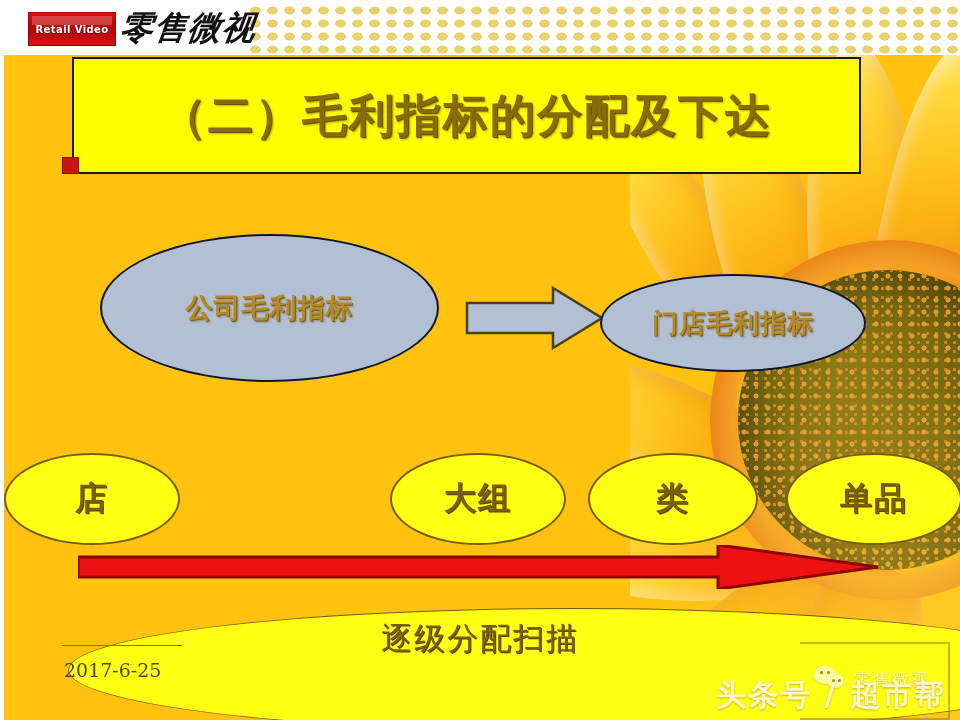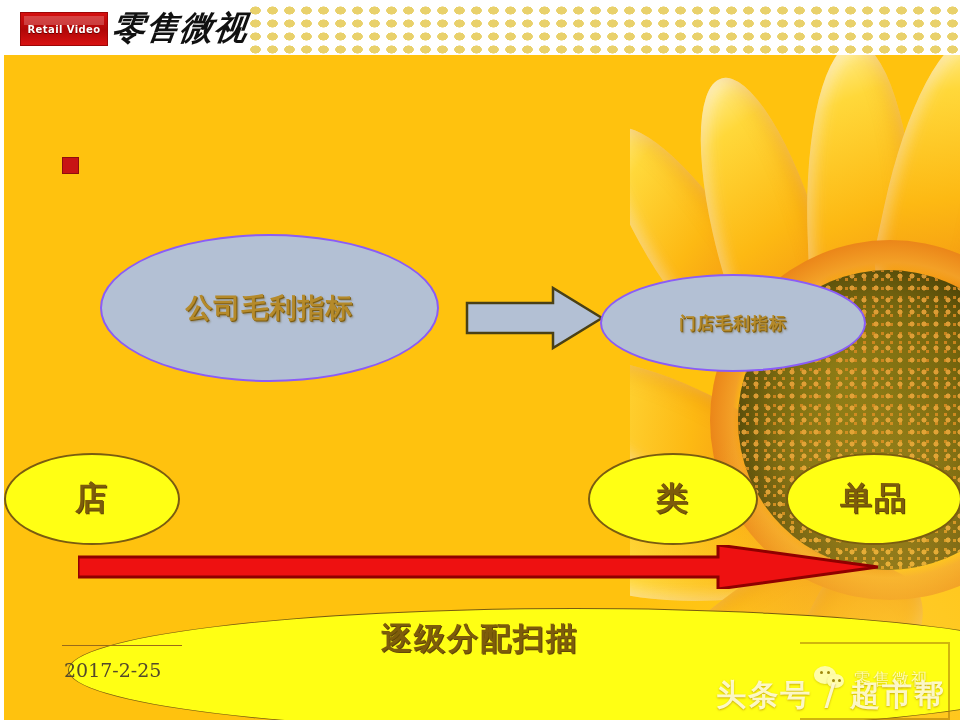--- a/index.html
+++ b/index.html
@@ -14,21 +14,21 @@
   .header-band{
     position:absolute;left:0;top:0;width:960px;height:55px;
     background:#ffffff;z-index:5;
   }
   .dots{
     position:absolute;left:247px;top:2px;width:713px;height:52px;
     background-image:radial-gradient(#e8cf63 42%, rgba(232,207,99,0) 46%);
     background-size:17px 13px;background-position:0 2px;
     opacity:.95;
   }
-  .logo-wrap{position:absolute;left:20px;top:8px;width:230px;height:42px;}
+  .logo-wrap{position:absolute;left:28px;top:8px;width:230px;height:42px;}
   .logo-badge{
     position:absolute;left:0;top:4px;width:86px;height:32px;
     background:linear-gradient(#d50f0f,#b00707 52%,#d81212);
     border:1px solid #9c0606;
     display:flex;align-items:center;justify-content:center;
   }
   .logo-badge span{
     color:#fff;font-size:10px;font-weight:bold;letter-spacing:.4px;
     font-family:"DejaVu Sans","Liberation Sans",sans-serif;
     text-shadow:0 1px 0 #6b0000;
@@ -89,30 +89,30 @@
     white-space:nowrap;
   }
   .title-redsq{
     position:absolute;left:62px;top:157px;width:15px;height:15px;
     background:#c81414;border:1px solid #8f0d0d;z-index:7;
   }
 
   
   .ell-grey{
     position:absolute;z-index:4;border-radius:50%;
-    background:#b3c0d4;border:2px solid #8b5cf6;
+    background:#b3c0d4;border:2px solid #0f172a;
     display:flex;align-items:center;justify-content:center;
   }
   .ell-grey .lbl{
     color:#b58a2a;font-size:27px;font-weight:bold;letter-spacing:1px;white-space:nowrap;
     text-shadow:1px 1px 0 #7d5d12,2px 2px 2px rgba(90,66,8,.4);
   }
   #ell-company{left:100px;top:234px;width:335px;height:144px;}
   #ell-store{left:600px;top:274px;width:262px;height:94px;}
-  #ell-store .lbl{font-size:17px;}
+  #ell-store .lbl{font-size:26px;}
 
   .grey-arrow{position:absolute;left:465px;top:285px;width:140px;height:66px;z-index:4;}
 
   
   .ell-yellow{
     position:absolute;top:453px;height:88px;border-radius:50%;z-index:4;
     background:#ffff14;border:2px solid #7a5c10;
     display:flex;align-items:center;justify-content:center;
   }
   .ell-yellow .lbl{
@@ -123,21 +123,21 @@
   
   .red-arrow{position:absolute;left:78px;top:545px;width:800px;height:44px;z-index:4;}
 
   
   .ell-bottom{
     position:absolute;left:68px;top:608px;width:1010px;height:122px;
     border-radius:50%;background:#ffff14;border:1px solid #7a5c10;z-index:3;
   }
   .bottom-label{
     position:absolute;left:0;top:618px;width:960px;text-align:center;z-index:6;
-    color:#7d5c0b;font-size:31px;font-weight:bold;letter-spacing:2px;
+    color:#7d5c0b;font-size:31px;font-weight:normal;letter-spacing:2px;
     text-shadow:1px 1px 0 #5f4607;
   }
   .footer-tag{
     position:absolute;left:0;top:661px;width:960px;text-align:center;z-index:6;
     color:#6f5409;font-size:15px;letter-spacing:1px;
   }
   .date-text{
     position:absolute;left:64px;top:659px;z-index:6;
     color:#53482c;font-size:19px;
     font-family:"DejaVu Serif","Liberation Serif",serif;
@@ -192,56 +192,62 @@
   <div class="header-band">
     <div class="dots"></div>
     <div class="logo-wrap">
       <div class="logo-badge">
         <span>Retail Video</span>
       </div>
       <div class="logo-cn">零售微视</div>
     </div>
   </div>
 
+  <div class="title-box">
+    <div class="title-text">（二）毛利指标的分配及下达</div>
+  </div>
   <div class="title-redsq"></div>
 
   <div class="ell-grey" id="ell-company">
     <span class="lbl">公司毛利指标</span>
   </div>
 
   <div class="grey-arrow">
     <svg viewBox="0 0 140 66" width="140" height="66" aria-hidden="true">
       <polygon points="2,18 88,18 88,3 137,33 88,63 88,48 2,48" fill="#b3c0d4" stroke="#4a4016" stroke-width="2.5" stroke-linejoin="miter"></polygon>
     </svg>
   </div>
 
   <div class="ell-grey" id="ell-store">
     <span class="lbl">门店毛利指标</span>
   </div>
 
   <div class="ell-yellow" style="left:4px;width:172px;">
     <span class="lbl">店</span>
   </div>
+  <div class="ell-yellow" style="left:390px;width:172px;">
+    <span class="lbl">大组</span>
+  </div>
   <div class="ell-yellow" style="left:588px;width:166px;">
     <span class="lbl">类</span>
   </div>
   <div class="ell-yellow" style="left:786px;width:172px;">
     <span class="lbl">单品</span>
   </div>
 
   <div class="red-arrow">
     <svg viewBox="0 0 800 44" width="800" height="44" aria-hidden="true">
       <polygon points="0,12 640,12 640,0 800,22 640,44 640,32 0,32" fill="#ee1111" stroke="#8f0000" stroke-width="3" stroke-linejoin="miter"></polygon>
     </svg>
   </div>
 
   <div class="ell-bottom"></div>
   <div class="foot-rule"></div>
   <div class="bottom-label">逐级分配扫描</div>
-  <div class="date-text">2017-2-25</div>
+  <div class="date-text">2017-6-25</div>
 
   <div class="wm-bracket"></div>
   <div class="wm-wechat">
     <div class="wm-chat-icon">
       <div class="bub a"></div>
       <div class="bub b"></div>
       <div class="eye" style="left:6px;top:5px;"></div>
       <div class="eye" style="left:13px;top:5px;"></div>
       <div class="eye" style="left:18px;top:13px;"></div>
       <div class="eye" style="left:24px;top:13px;"></div>

